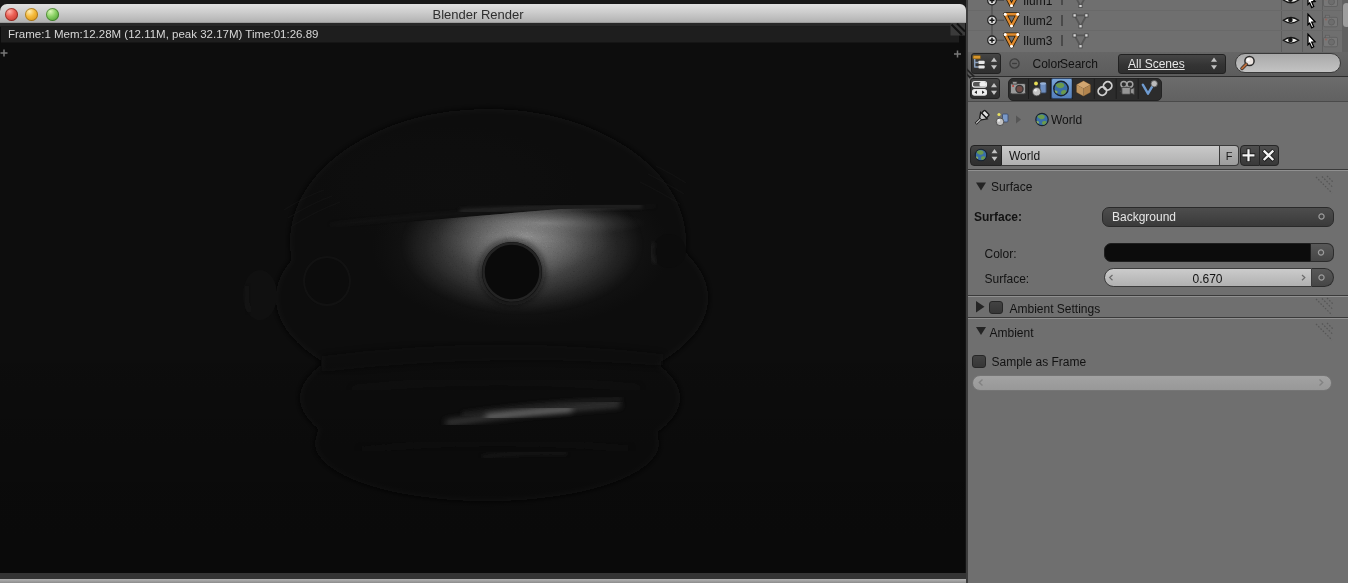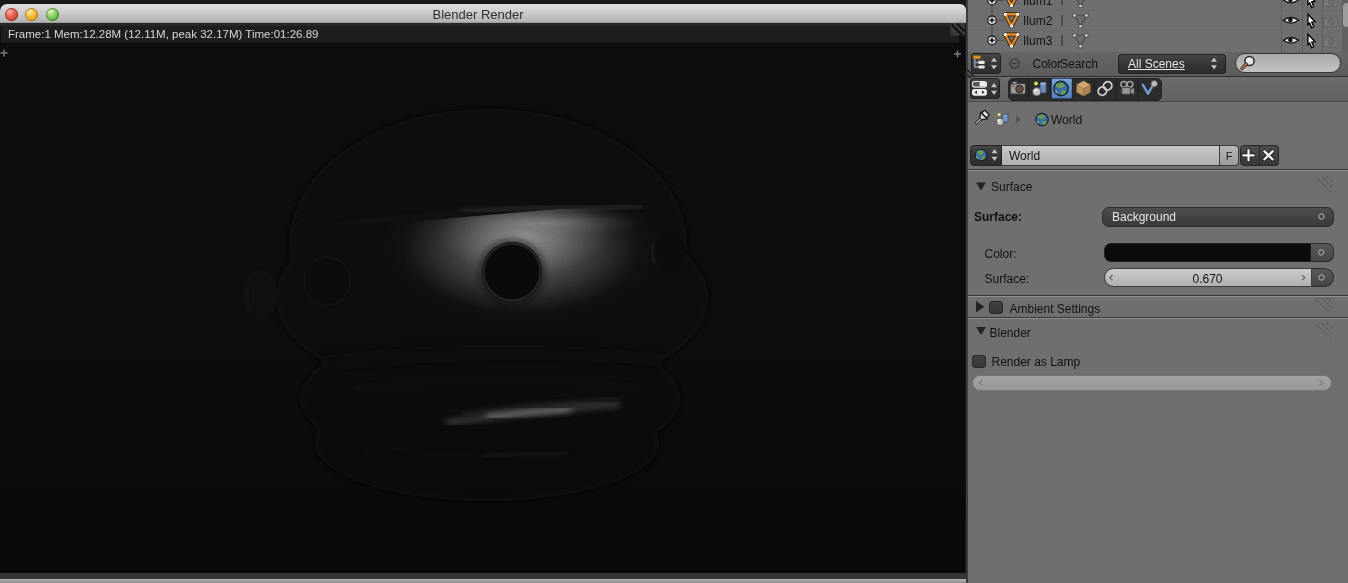--- a/index.html
+++ b/index.html
@@ -197,23 +197,23 @@
 
   <div class="abs" style="left:0;top:294.5px;width:381px;height:1.8px;background:#3a3a3a;"></div>
   <div class="abs" style="left:0;top:296.3px;width:381px;height:1px;background:#909090;"></div>
 
   <div class="abs" style="left:21px;top:300.5px;width:13.5px;height:13.5px;background:linear-gradient(#424242,#363636);border:1px solid #262626;border-radius:3px;box-sizing:border-box;"></div>
   <div class="abs txt" style="left:41.5px;top:301.5px;">Ambient Settings</div>
 
   <div class="abs" style="left:0;top:316.5px;width:381px;height:1.8px;background:#3a3a3a;"></div>
   <div class="abs" style="left:0;top:318.3px;width:381px;height:1px;background:#909090;"></div>
 
-  <div class="abs txt" style="left:21.5px;top:325.5px;">Blender</div>
+  <div class="abs txt" style="left:21.5px;top:325.5px;">Ambient</div>
   <div class="abs" style="left:4px;top:354.5px;width:13.5px;height:13.5px;background:linear-gradient(#424242,#363636);border:1px solid #262626;border-radius:3px;box-sizing:border-box;"></div>
-  <div class="abs txt" style="left:23.5px;top:355px;">Render as Lamp</div>
+  <div class="abs txt" style="left:23.5px;top:355px;">Sample as Frame</div>
   <div class="abs" style="left:4px;top:374.5px;width:360px;height:16.5px;background:linear-gradient(#a2a2a2,#989898);border:1px solid #757575;border-radius:8.5px;box-sizing:border-box;"></div>
 </div>
 
 <svg class="abs" style="left:0;top:0;" width="382" height="583" viewBox="0 0 382 583">
   <defs>
     <g id="lamp">
       <path d="M-6.3,-5.5 L6.3,-5.5 L0,6.3 Z" fill="none" stroke="#2a1c08" stroke-width="4" stroke-linejoin="round"></path>
       <path d="M-6.3,-5.5 L6.3,-5.5 L0,6.3 Z" fill="none" stroke="#e08a2d" stroke-width="2.4" stroke-linejoin="round"></path>
       <circle cx="-6.3" cy="-5.5" r="1.5" fill="#fff"></circle>
       <circle cx="6.3" cy="-5.5" r="1.5" fill="#fff"></circle>

